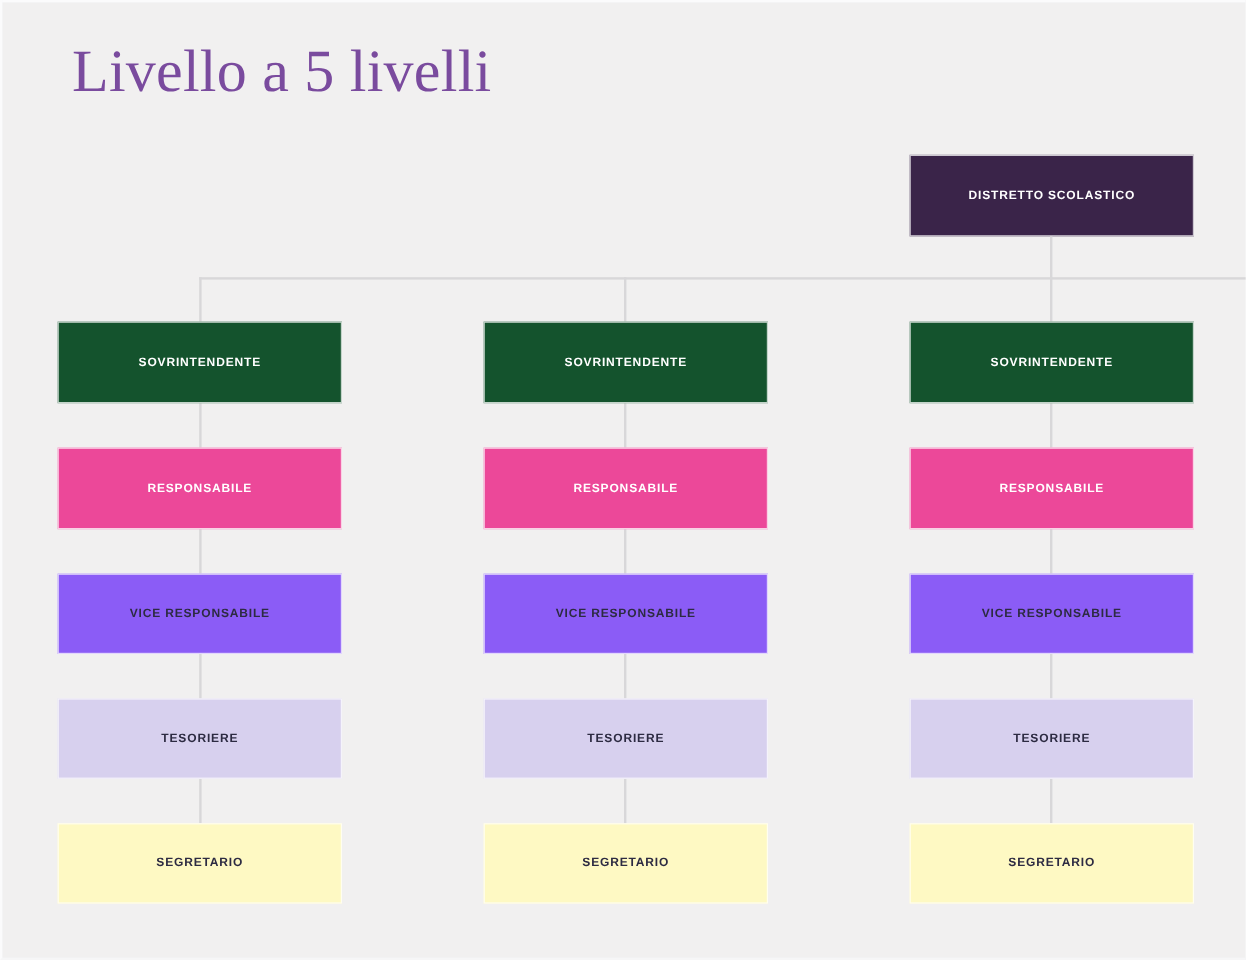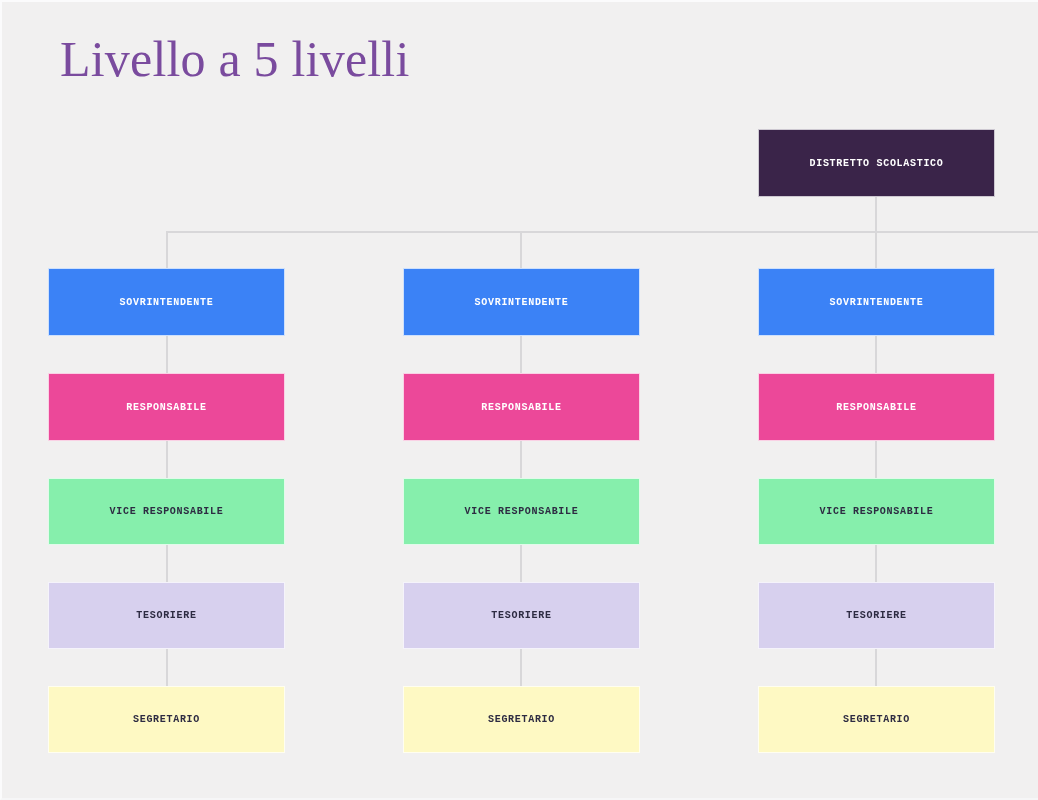--- a/index.html
+++ b/index.html
@@ -50,33 +50,33 @@
   .conn-v { width: 2px; }
 
   
   .node {
     position: absolute;
     box-sizing: border-box;
     display: flex;
     align-items: center;
     justify-content: center;
     text-align: center;
-    font-family: Liberation Mono, monospace;
+    font-family: Liberation Sans, sans-serif;
     font-weight: bold;
     font-size: 10px;
     letter-spacing: 0.7px;
     text-transform: uppercase;
     padding: 2px 22px;
     border: 1px solid rgba(255,255,255,0.75);
   }
 
   .lvl0 { background: #3a2449; color: #ffffff; }
-  .lvl1 { background: #3b82f6; color: #ffffff; }
+  .lvl1 { background: #14532d; color: #ffffff; }
   .lvl2 { background: #ec4899; color: #ffffff; }
-  .lvl3 { background: #86efac; color: #2d2b42; }
+  .lvl3 { background: #8b5cf6; color: #2d2b42; }
   .lvl4 { background: #d7d0ee; color: #2d2b42; text-align: right; }
   .lvl5 { background: #fef9c3; color: #2d2b42; }
 </style>
 </head>
 <body>
 
 <div id="slide">
 
   <div id="title">Livello a 5 livelli</div>
 

